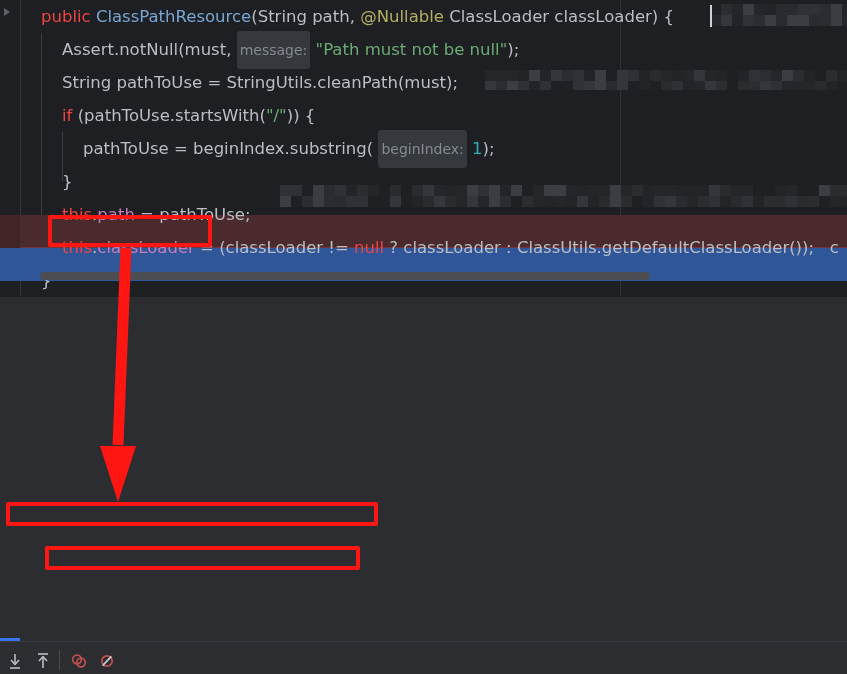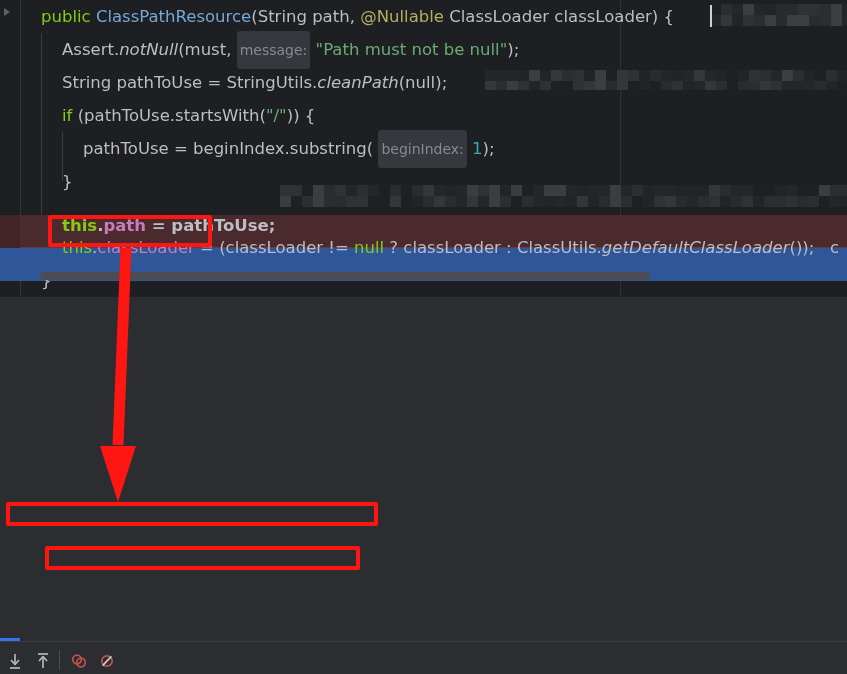--- a/index.html
+++ b/index.html
@@ -34,27 +34,27 @@
   }
   .ln-text{padding-left:21px;}
   .indent-guide{
     position:absolute;width:1px;background:#3b3d42;
   }
   .vguide{
     position:absolute;top:0;width:1px;height:296px;background:#2f3135;
   }
 
   
-  .kw{color:#84cc16;}
+  .kw{color:#ef4444;}
   .cls{color:#76a7d6;}
   .fld{color:#c77dbb;}
   .str{color:#6aab73;}
   .num{color:#2aacb8;}
   .ann{color:#b3ae60;}
-  .itl{font-style:italic;}
+  .itl{}
   .hint{
     background:#35383d;color:#868a91;border-radius:3px;
     padding:11px 3px;font-size:14px;
   }
   .plain{color:#bcbec4;}
 
   
   .line-exec{
     position:absolute;left:0;right:0;height:33px;background:#4a2a2c;
   }
@@ -354,25 +354,25 @@
           <i style="left: 539px; top: 11px; width: 11px; height: 11px; background: rgb(31, 32, 35);"></i>
           <i style="left: 550px; top: 11px; width: 11px; height: 11px; background: rgb(36, 38, 41);"></i>
           <i style="left: 561px; top: 11px; width: 11px; height: 11px; background: rgb(34, 36, 39);"></i>
         </div>
 
       <div class="caret" style="left:690px;top:5px;height:22px;"></div>
 
       <div id="code-lines">
           <div class="code-line" style="top: 0px;"><span class="ln-text" style="padding-left: 21px;"><span class="kw">public </span><span class="cls">ClassPathResource</span><span class="plain">(String path, </span><span class="ann">@Nullable</span><span class="plain"> ClassLoader classLoader) {</span></span></div>
           <div class="code-line" style="top: 33px;"><span class="ln-text" style="padding-left: 42px;"><span class="plain">Assert.</span><span class="itl">notNull</span><span class="plain">(must, </span><span class="hint">message:</span><span class="plain"> </span><span class="str">"Path must not be null"</span><span class="plain">);</span></span></div>
-          <div class="code-line" style="top: 66px;"><span class="ln-text" style="padding-left: 42px;"><span class="plain">String pathToUse = StringUtils.</span><span class="itl">cleanPath</span><span class="plain">(null);</span></span></div>
+          <div class="code-line" style="top: 66px;"><span class="ln-text" style="padding-left: 42px;"><span class="plain">String pathToUse = StringUtils.</span><span class="itl">cleanPath</span><span class="plain">(must);</span></span></div>
           <div class="code-line" style="top: 99px;"><span class="ln-text" style="padding-left: 42px;"><span class="kw">if</span><span class="plain"> (pathToUse.startsWith(</span><span class="str">"/"</span><span class="plain">)) {</span></span></div>
           <div class="code-line" style="top: 132px;"><span class="ln-text" style="padding-left: 63px;"><span class="plain">pathToUse = beginIndex.substring( </span><span class="hint">beginIndex:</span><span class="plain"> </span><span class="num">1</span><span class="plain">);</span></span></div>
           <div class="code-line" style="top: 165px;"><span class="ln-text" style="padding-left: 42px;"><span class="plain">}</span></span></div>
-          <div class="code-line" style="top: 209px; font-weight: bold;"><span class="ln-text" style="padding-left: 42px;"><span class="kw">this</span><span class="plain">.</span><span class="fld">path</span><span class="plain"> = pathToUse;</span></span></div>
+          <div class="code-line" style="top: 198px;"><span class="ln-text" style="padding-left: 42px;"><span class="kw">this</span><span class="plain">.</span><span class="fld">path</span><span class="plain"> = pathToUse;</span></span></div>
           <div class="code-line" style="top: 231px;"><span class="ln-text" style="padding-left: 42px;"><span class="kw">this</span><span class="plain">.</span><span class="fld">classLoader</span><span class="plain"> = (classLoader != </span><span class="kw">null</span><span class="plain"> ? classLoader : ClassUtils.</span><span class="itl">getDefaultClassLoader</span><span class="plain">());   c</span></span></div>
           <div class="code-line" style="top: 264px;"><span class="ln-text" style="padding-left: 21px;"><span class="plain">}</span></span></div>
         </div>
     </div>
 
     <div id="editor-hscroll-track">
       <div id="editor-hscroll"></div>
     </div>
   </div>
 

